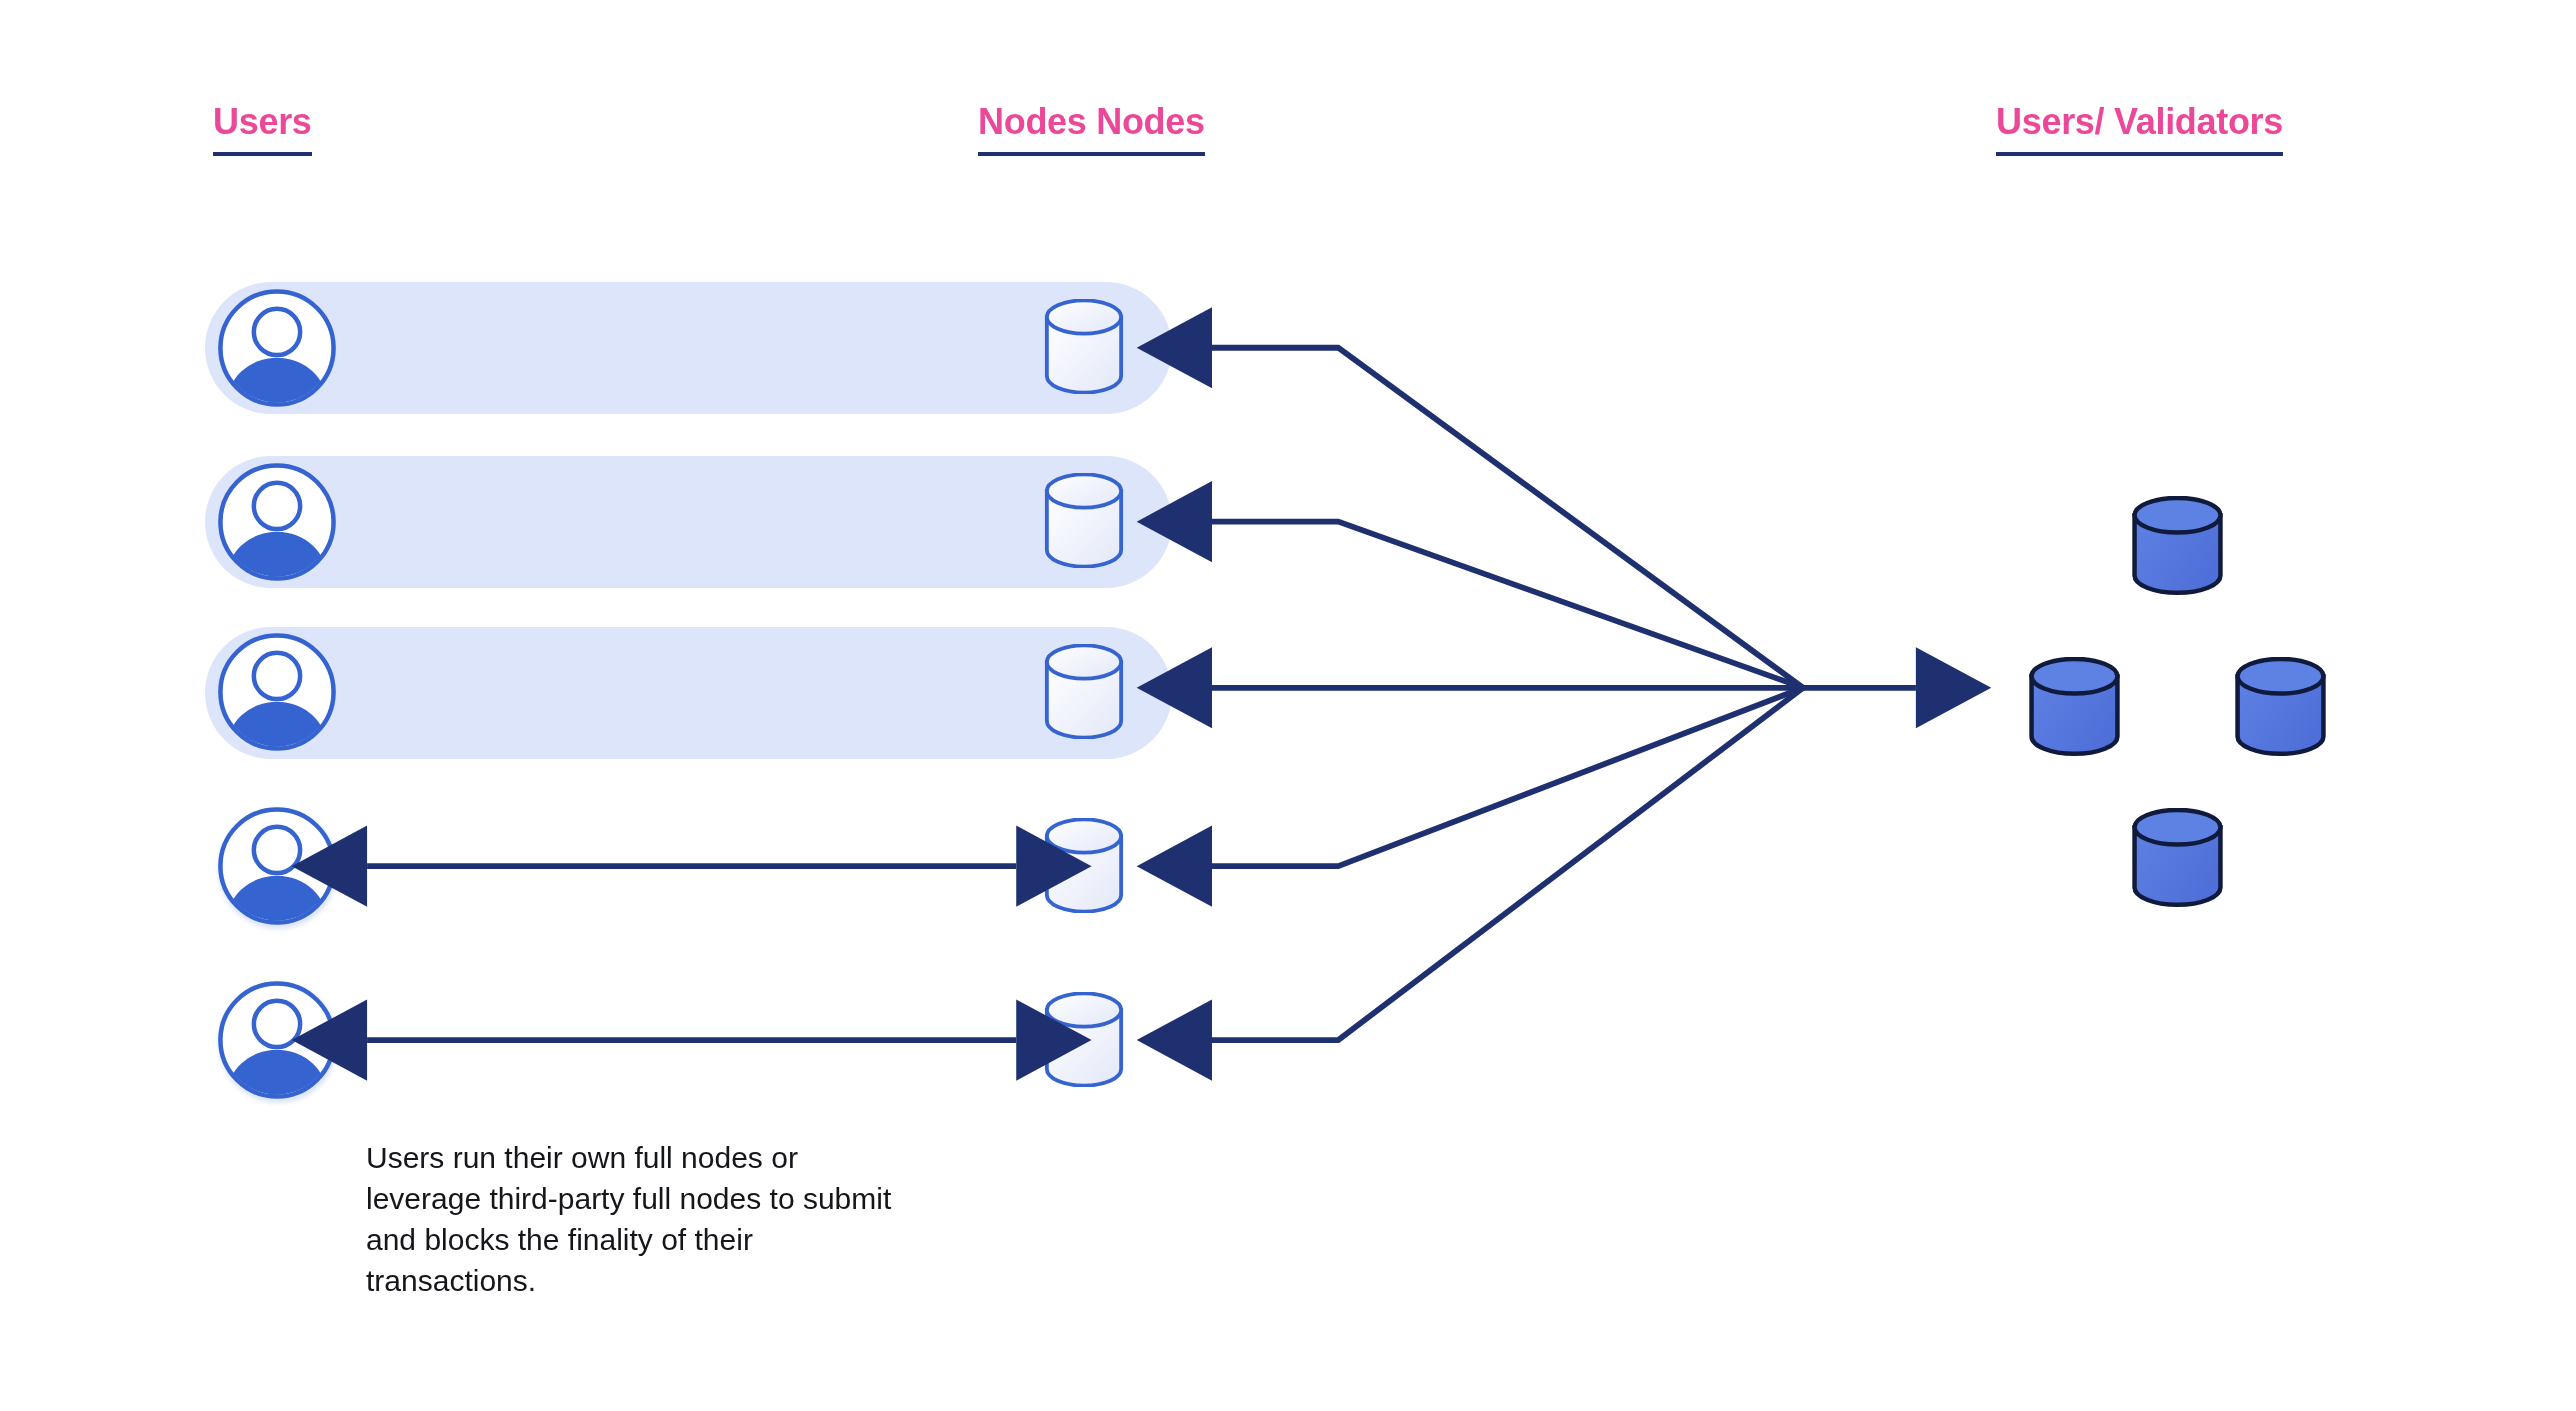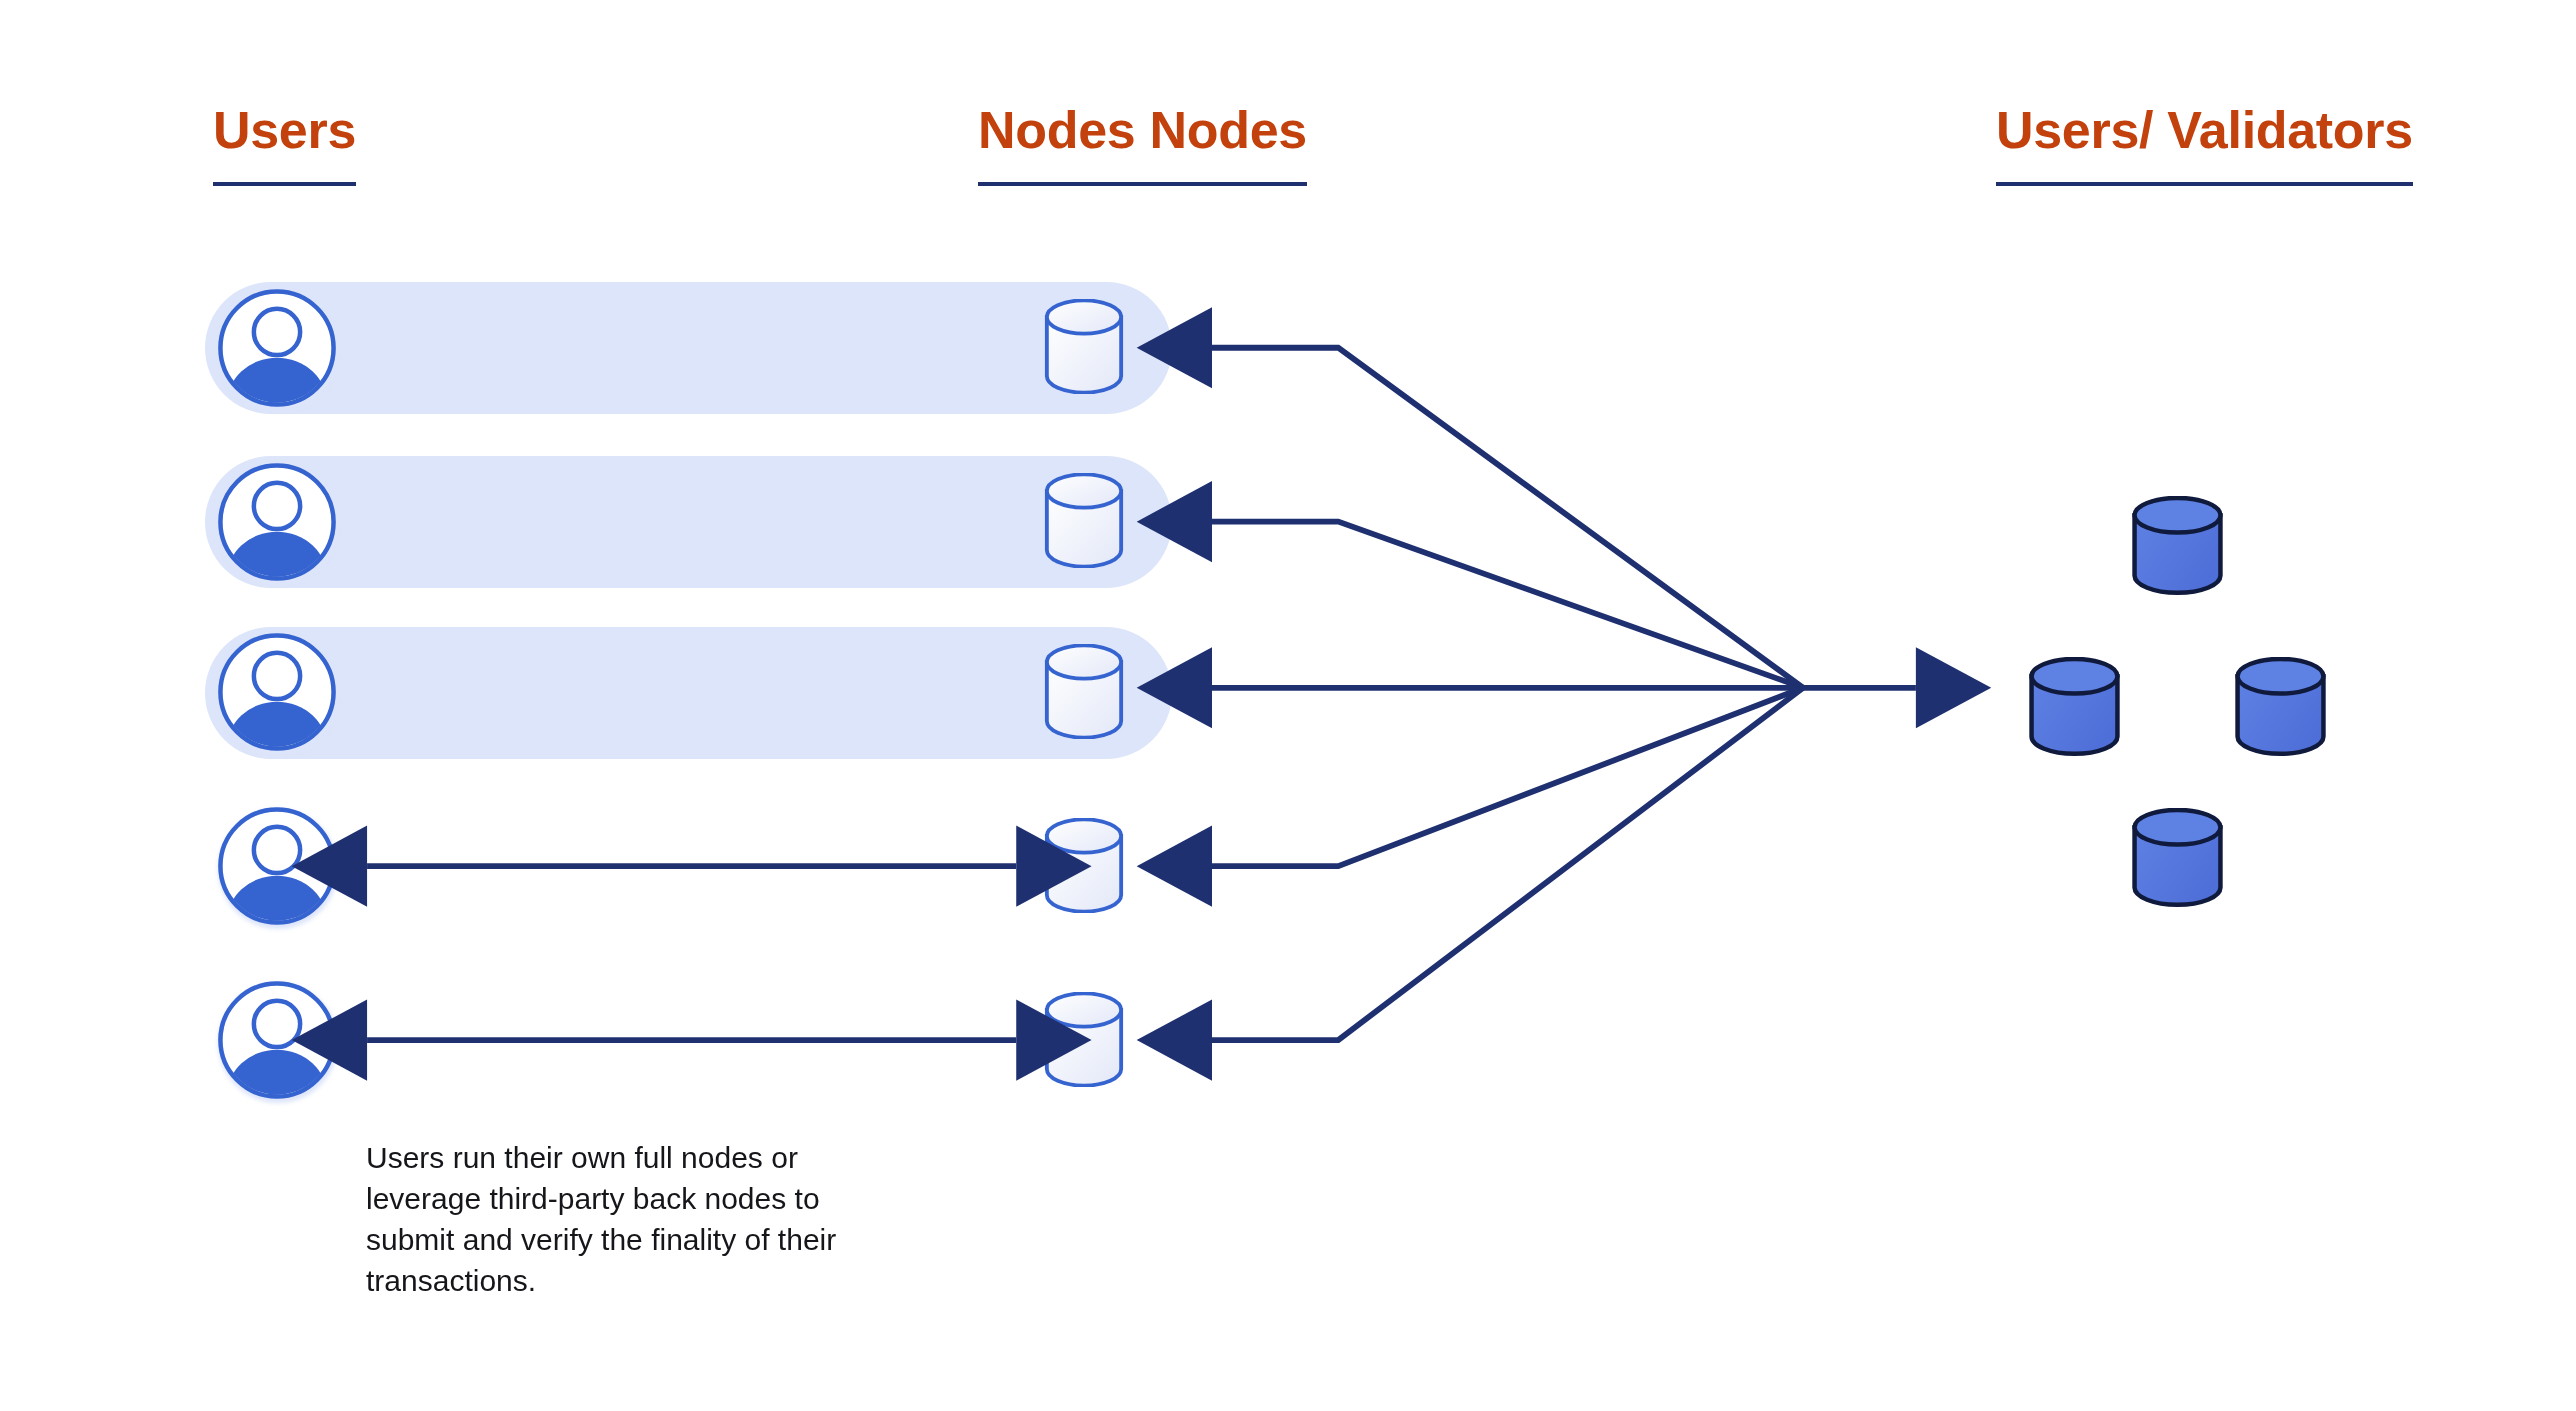--- a/index.html
+++ b/index.html
@@ -18,27 +18,27 @@
   #stage {
     position: absolute;
     left: 0; top: 0;
     width: 2576px;
     height: 1411px;
   }
 
   
   .col-heading {
     position: absolute;
-    color: #c2410c;
+    color: #ec4899;
     font-weight: bold;
-    font-size: 52px;
+    font-size: 36px;
     letter-spacing: -0.3px;
     line-height: 1;
     white-space: nowrap;
-    padding-bottom: 26px;
+    padding-bottom: 12px;
     border-bottom: 4.5px solid #1f3070;
   }
   #heading-users      { left: 213px;  top: 104px; }
   #heading-fullnodes  { left: 978px; top: 104px; }
   #heading-miners     { left: 1996px; top: 104px; }
 
   
   .row-pill {
     position: absolute;
     left: 205px;
@@ -301,16 +301,16 @@
 
     <path d="M1882,540 L2078,540 L2800,1068" fill="none" stroke="#1f3070" stroke-width="9" marker-start="url(#arrowL)"></path>
     <path d="M1882,810 L2078,810 L2800,1068" fill="none" stroke="#1f3070" stroke-width="9" marker-start="url(#arrowL)"></path>
     <path d="M1882,1068 L2800,1068" fill="none" stroke="#1f3070" stroke-width="9" marker-start="url(#arrowL)"></path>
     <path d="M1882,1345 L2078,1345 L2800,1068" fill="none" stroke="#1f3070" stroke-width="9" marker-start="url(#arrowL)"></path>
     <path d="M1882,1615 L2078,1615 L2800,1068" fill="none" stroke="#1f3070" stroke-width="9" marker-start="url(#arrowL)"></path>
 
     <line x1="2795" y1="1068" x2="2975" y2="1068" stroke="#1f3070" stroke-width="9" marker-end="url(#arrowR)"></line>
   </svg>
 
-  <div class="caption" id="caption-left">Users run their own full nodes or leverage third-party back nodes to submit and verify the finality of their transactions.</div>
+  <div class="caption" id="caption-left">Users run their own full nodes or leverage third-party full nodes to submit and blocks the finality of their transactions.</div>
 
 </div>
 
 
 </body></html>

